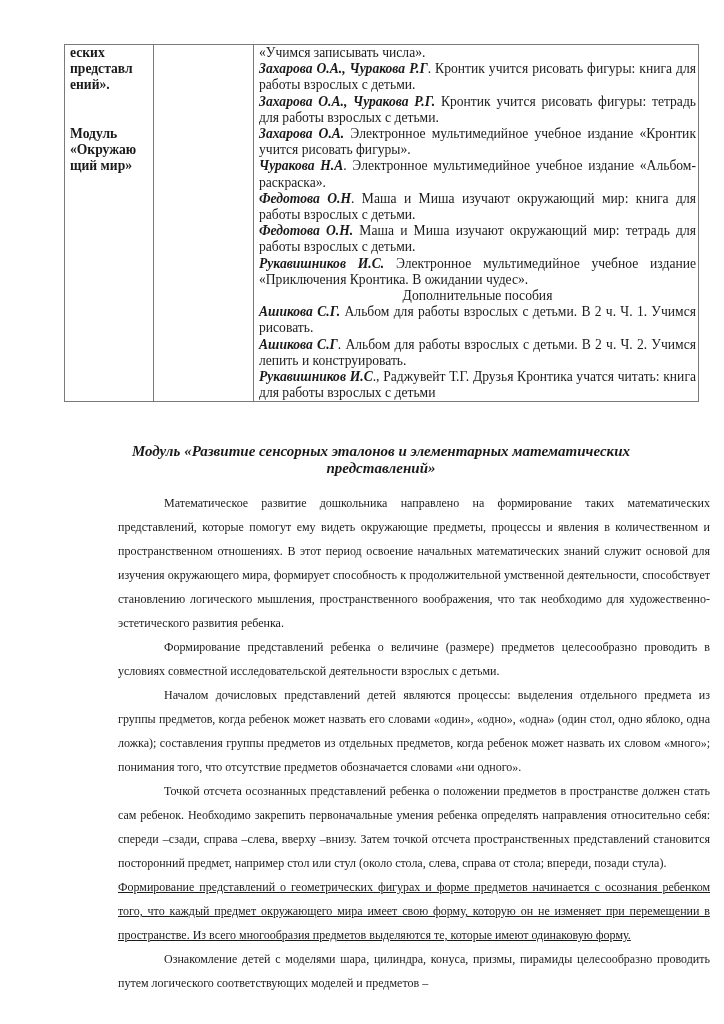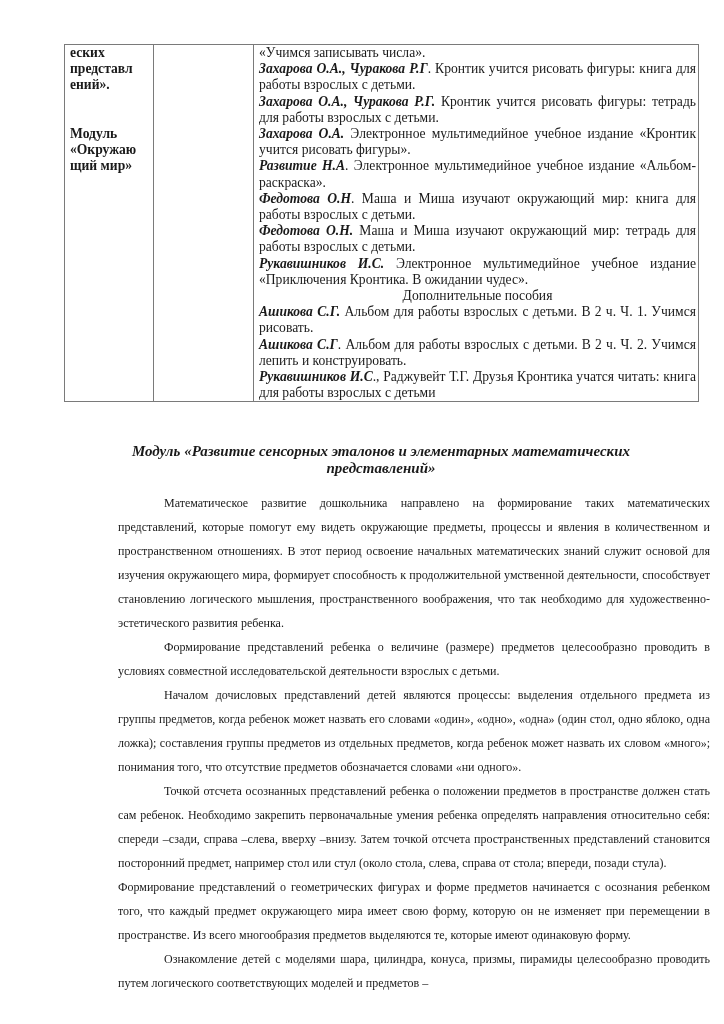--- a/index.html
+++ b/index.html
@@ -28,21 +28,21 @@
   .section-title {
     position: absolute; left: 100px; top: 443px; width: 530px;
     text-align: center; font-weight: bold; font-style: italic;
     font-size: 15px; line-height: 17px;
   }
   .body-text {
     position: absolute; left: 102px; top: 491px; width: 592px;
     font-size: 12px; line-height: 24px;
   }
   .body-text p { margin: 0; text-align: justify; text-indent: 46px; }
-  .body-text p.noindent { text-indent: 0; }
+  .body-text p.noindent { text-indent: 0; text-decoration: underline; }
 </style>
 </head>
 <body>
 
 <div class="page">
 
   <table class="lit">
     <tbody>
         <tr>
       <td class="c1">
@@ -53,21 +53,21 @@
         <span class="blk">Модуль</span>
         <span class="blk">«Окружаю</span>
         <span class="blk">щий мир»</span>
       </td>
       <td class="c2"></td>
       <td class="c3">
         <span class="entry"><span class="author"></span><span>«Учимся записывать числа».</span></span>
         <span class="entry"><span class="author">Захарова О.А., Чуракова Р.Г</span><span>. Кронтик учится рисовать фигуры: книга для работы взрослых с детьми.</span></span>
         <span class="entry"><span class="author">Захарова О.А., Чуракова Р.Г.</span><span> Кронтик учится рисовать фигуры: тетрадь для работы взрослых с детьми.</span></span>
         <span class="entry"><span class="author">Захарова О.А.</span><span> Электронное мультимедийное учебное издание «Кронтик учится рисовать фигуры».</span></span>
-        <span class="entry"><span class="author">Развитие Н.А</span><span>. Электронное мультимедийное учебное издание «Альбом-раскраска».</span></span>
+        <span class="entry"><span class="author">Чуракова Н.А</span><span>. Электронное мультимедийное учебное издание «Альбом-раскраска».</span></span>
         <span class="entry"><span class="author">Федотова О.Н</span><span>. Маша и Миша изучают окружающий мир: книга для работы взрослых с детьми.</span></span>
         <span class="entry"><span class="author">Федотова О.Н.</span><span> Маша и Миша изучают окружающий мир: тетрадь для работы взрослых с детьми.</span></span>
         <span class="entry"><span class="author">Рукавишников И.С.</span><span> Электронное мультимедийное учебное издание «Приключения Кронтика. В ожидании чудес».</span></span>
         <span class="subhead">Дополнительные пособия</span>
         <span class="entry"><span class="author">Ашикова С.Г.</span><span> Альбом для работы взрослых с детьми. В 2 ч. Ч. 1. Учимся рисовать.</span></span>
         <span class="entry"><span class="author">Ашикова С.Г</span><span>. Альбом для работы взрослых с детьми. В 2 ч. Ч. 2. Учимся лепить и конструировать.</span></span>
         <span class="entry"><span class="author">Рукавишников И.С</span><span>., Раджувейт Т.Г. Друзья Кронтика учатся читать: книга для работы взрослых с детьми</span></span>
       </td>
     </tr>
   </tbody>

